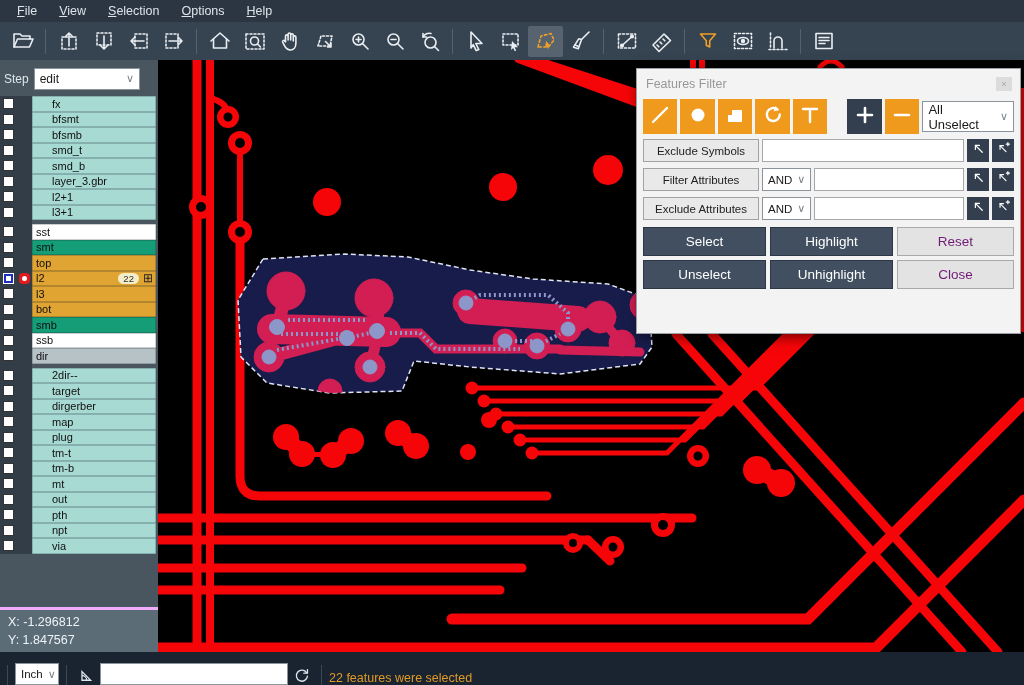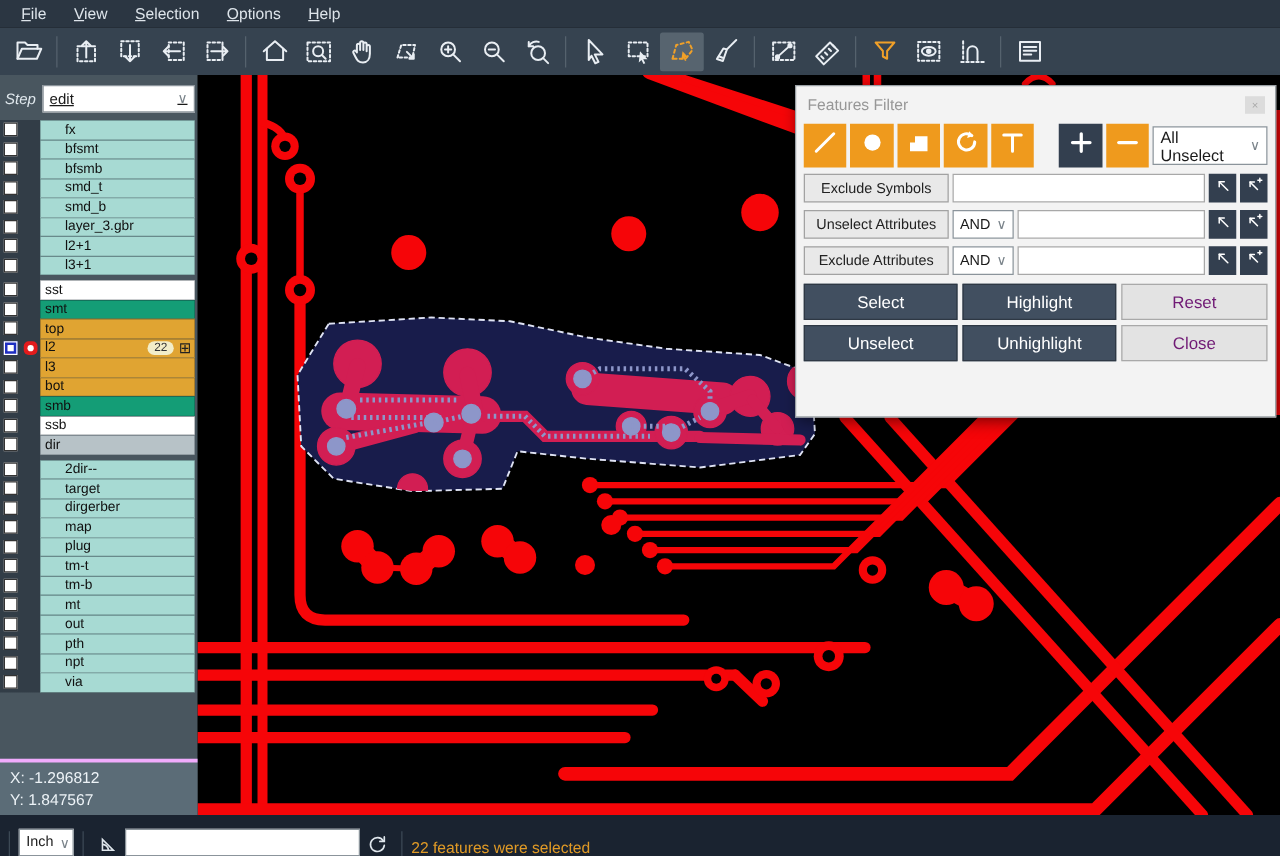--- a/index.html
+++ b/index.html
@@ -15,26 +15,26 @@
            display:flex;align-items:center;padding-left:5px;box-sizing:border-box;}
   .tbtn{width:35px;height:31px;display:flex;align-items:center;justify-content:center;
         color:#e9eef3;border-radius:2px;}
   .tbtn svg{width:24px;height:24px;display:block;}
   .tbtn.accent{color:#f0a028;}
   .tbtn.active{background:#57646f;}
   .tsep{width:1px;height:25px;background:#55626d;margin:0 5px;}
   
   .sidebar{position:absolute;left:0;top:60px;width:158px;height:592px;background:#49565f;}
   .stepbar{position:absolute;left:0;top:5px;width:158px;height:27px;display:flex;align-items:center;}
-  .step-label{color:#dfe7ec;font-size:12px;padding:0 5px 0 4px;font-style:italic;}
+  .step-label{color:#dfe7ec;font-size:12px;padding:0 5px 0 4px;}
   .selbox{background:#fff;border:1px solid #8b949b;height:22px;display:flex;align-items:center;
           font-size:12px;color:#1a1a1a;box-sizing:border-box;}
   .selbox .txt{flex:1;padding-left:5px;}
   .selbox .chev{color:#7a838a;font-size:11px;padding:0 5px;}
-  .step-sel{flex:1;margin-right:2px;text-decoration:underline;}
+  .step-sel{flex:1;margin-right:18px;}
   .layer-list{position:absolute;left:0;top:36px;width:158px;
               background:linear-gradient(to right,#323d47 0,#323d47 32px,transparent 32px);}
   .lrow{display:flex;align-items:center;height:15.5px;}
   .lgap{height:4px;}
   .cbcell{width:16px;display:flex;justify-content:center;}
   .cb{width:9px;height:9px;background:#fff;border:1px solid #333;}
   .cb.sel{background:#1e2ec2;border:1px solid #fff;position:relative;}
   .cb.sel::after{content:"";position:absolute;inset:2px;background:#fff;}
   .midcell{width:16px;display:flex;justify-content:center;align-items:center;}
   .dot{width:11px;height:11px;background:#e31b1c;border-radius:4px;position:relative;}
@@ -776,21 +776,21 @@
           </div>
           <div class="fpick">
             <span><svg viewBox="0 0 24 24" fill="none" stroke="currentColor" stroke-width="1.9" stroke-linecap="round" stroke-linejoin="round">
                 <path d="M16 17L6.5 7.5"></path>
                 <path d="M6.5 13V7.5H12"></path>
                 <path d="M16.5 5h5M19 2.5v5"></path>
               </svg></span>
           </div>
         </div>
         <div class="frow">
-          <div class="flabel">Unselect Attributes</div>
+          <div class="flabel">Filter Attributes</div>
           <div class="selbox fop">
             <span class="txt">AND</span>
             <span class="chev">∨</span>
           </div>
           <input class="finput" value="" style="">
           <div class="fpick">
             <span><svg viewBox="0 0 24 24" fill="none" stroke="currentColor" stroke-width="1.9" stroke-linecap="round" stroke-linejoin="round">
                 <path d="M18 18L7 7"></path>
                 <path d="M7 13.5V7h6.5"></path>
               </svg></span>

